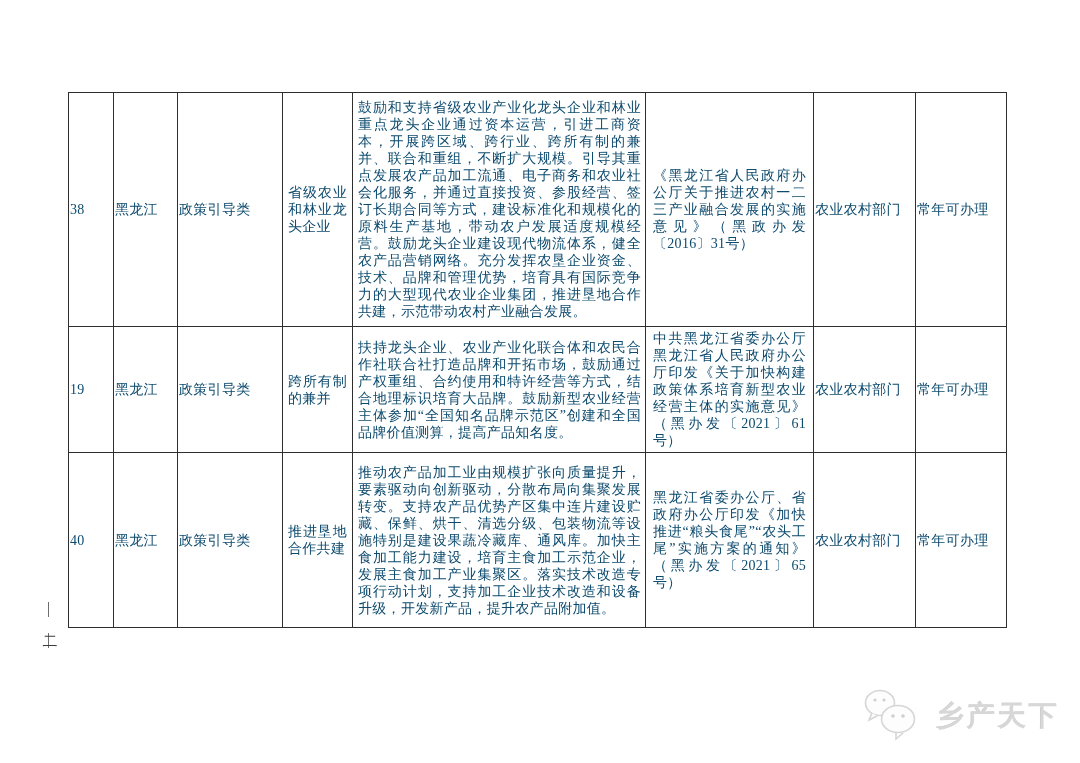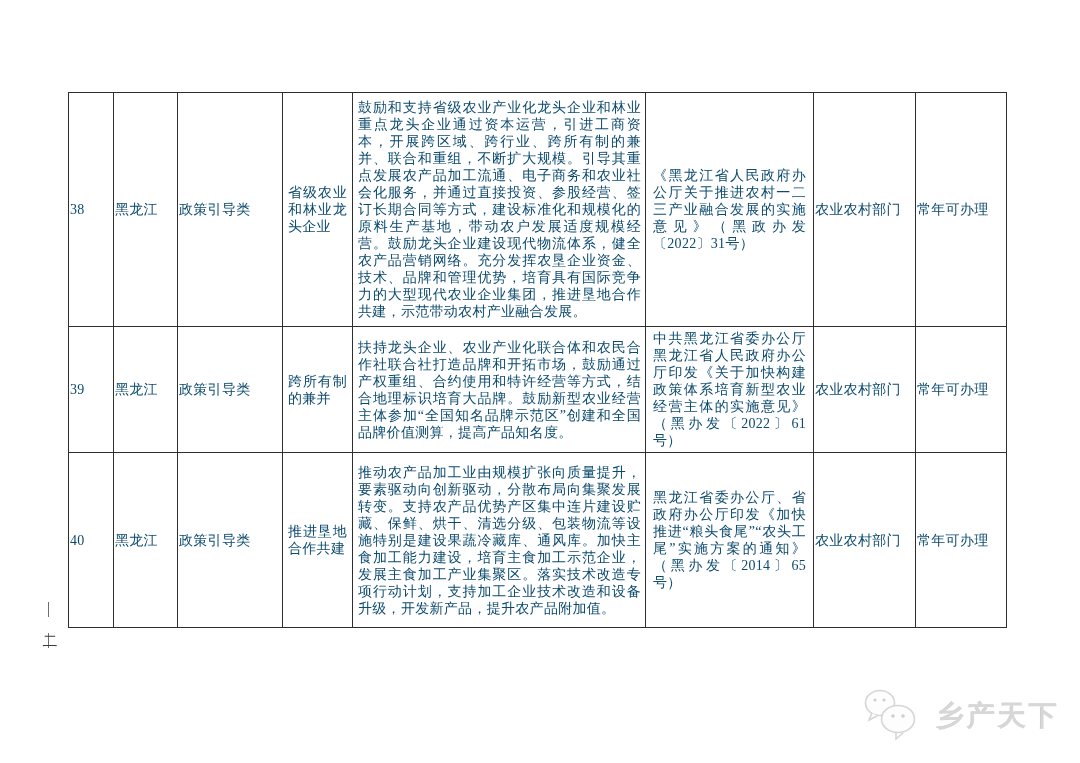--- a/index.html
+++ b/index.html
@@ -91,41 +91,41 @@
       <col style="width:102px">
       <col style="width:91px">
     </colgroup>
     <tbody>
       <tr style="height:234px">
         <td class="c">38</td>
         <td class="c">黑龙江</td>
         <td class="c">政策引导类</td>
         <td class="target">省级农业和林业龙头企业</td>
         <td class="desc">鼓励和支持省级农业产业化龙头企业和林业重点龙头企业通过资本运营，引进工商资本，开展跨区域、跨行业、跨所有制的兼并、联合和重组，不断扩大规模。引导其重点发展农产品加工流通、电子商务和农业社会化服务，并通过直接投资、参股经营、签订长期合同等方式，建设标准化和规模化的原料生产基地，带动农户发展适度规模经营。鼓励龙头企业建设现代物流体系，健全农产品营销网络。充分发挥农垦企业资金、技术、品牌和管理优势，培育具有国际竞争力的大型现代农业企业集团，推进垦地合作共建，示范带动农村产业融合发展。</td>
-        <td class="doc">《黑龙江省人民政府办公厅关于推进农村一二三产业融合发展的实施意见》（黑政办发〔2022〕31号）</td>
+        <td class="doc">《黑龙江省人民政府办公厅关于推进农村一二三产业融合发展的实施意见》（黑政办发〔2016〕31号）</td>
         <td class="c">农业农村部门</td>
         <td class="c">常年可办理</td>
       </tr>
       <tr style="height:123px">
-        <td class="c">39</td>
+        <td class="c">19</td>
         <td class="c">黑龙江</td>
         <td class="c">政策引导类</td>
         <td class="target">跨所有制的兼并</td>
         <td class="desc">扶持龙头企业、农业产业化联合体和农民合作社联合社打造品牌和开拓市场，鼓励通过产权重组、合约使用和特许经营等方式，结合地理标识培育大品牌。鼓励新型农业经营主体参加“全国知名品牌示范区”创建和全国品牌价值测算，提高产品知名度。</td>
-        <td class="doc">中共黑龙江省委办公厅黑龙江省人民政府办公厅印发《关于加快构建政策体系培育新型农业经营主体的实施意见》（黑办发〔2022〕61号）</td>
+        <td class="doc">中共黑龙江省委办公厅黑龙江省人民政府办公厅印发《关于加快构建政策体系培育新型农业经营主体的实施意见》（黑办发〔2021〕61号）</td>
         <td class="c">农业农村部门</td>
         <td class="c">常年可办理</td>
       </tr>
       <tr style="height:175px">
         <td class="c">40</td>
         <td class="c">黑龙江</td>
         <td class="c">政策引导类</td>
         <td class="target">推进垦地合作共建</td>
         <td class="desc">推动农产品加工业由规模扩张向质量提升，要素驱动向创新驱动，分散布局向集聚发展转变。支持农产品优势产区集中连片建设贮藏、保鲜、烘干、清选分级、包装物流等设施特别是建设果蔬冷藏库、通风库。加快主食加工能力建设，培育主食加工示范企业，发展主食加工产业集聚区。落实技术改造专项行动计划，支持加工企业技术改造和设备升级，开发新产品，提升农产品附加值。</td>
-        <td class="doc">黑龙江省委办公厅、省政府办公厅印发《加快推进“粮头食尾”“农头工尾”实施方案的通知》（黑办发〔2014〕65号）</td>
+        <td class="doc">黑龙江省委办公厅、省政府办公厅印发《加快推进“粮头食尾”“农头工尾”实施方案的通知》（黑办发〔2021〕65号）</td>
         <td class="c">农业农村部门</td>
         <td class="c">常年可办理</td>
       </tr>
     </tbody>
   </table>
 
   <div class="page-number">—二—</div>
 
   <div class="watermark">
     <span>

